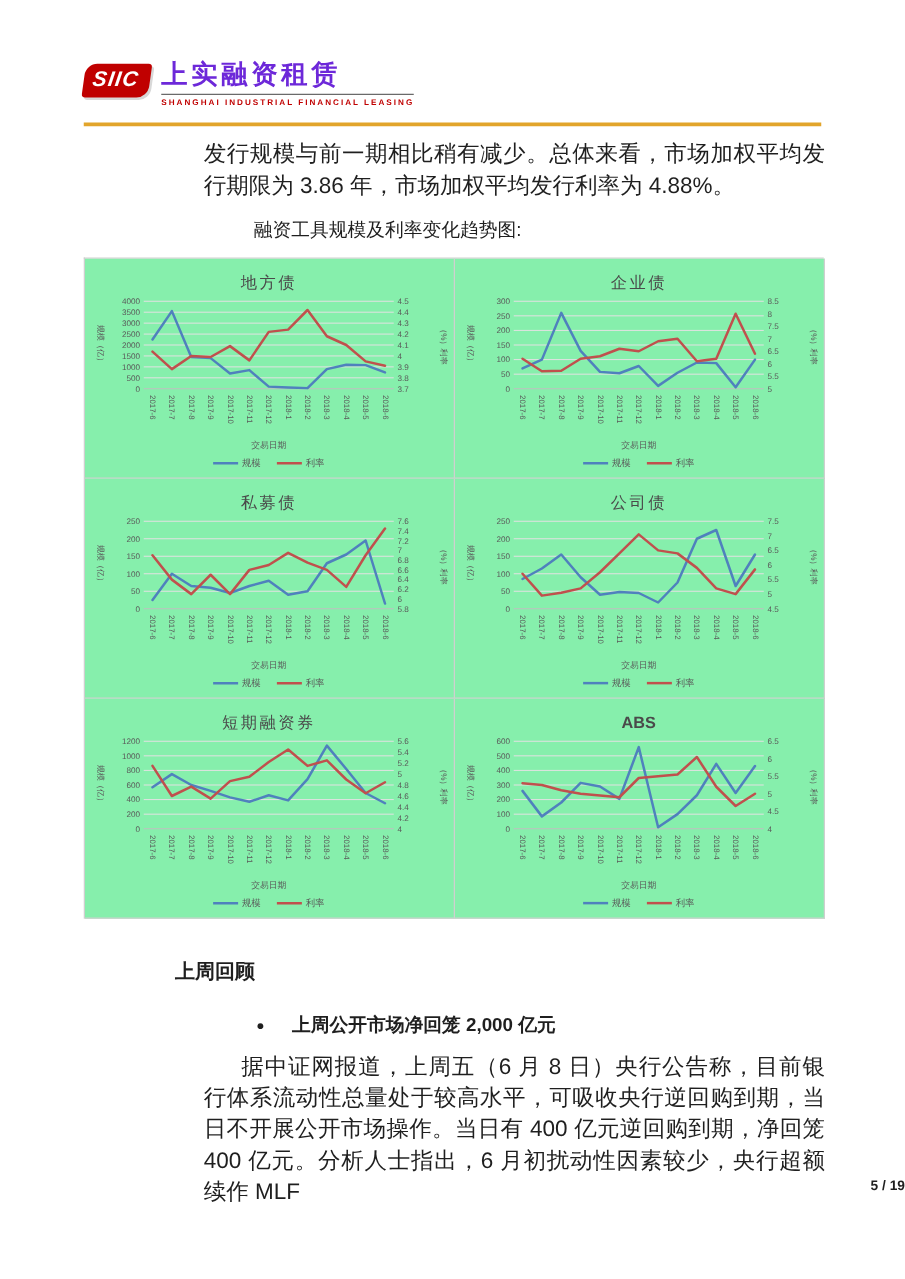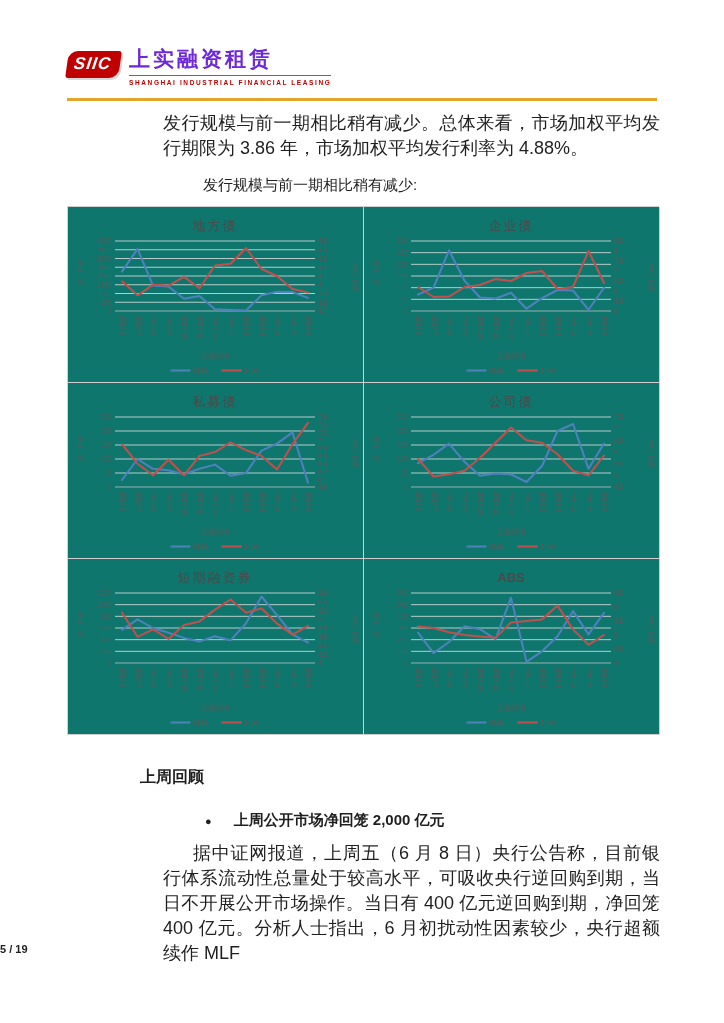--- a/index.html
+++ b/index.html
@@ -34,49 +34,49 @@
   .caption { margin-left:96px; margin-top:11px; font-size:15px; line-height:25px; text-indent:40px; }
 
   
   .chart-grid {
     margin-top:9px; width:592px;
     display:grid; grid-template-columns:296px 296px; grid-auto-rows:176px;
     border-top:1px solid #cfcfcf; border-left:1px solid #cfcfcf;
   }
   .chart-cell {
     border-right:1px solid #cfcfcf; border-bottom:1px solid #cfcfcf;
-    background:#0f766e; padding:1px; overflow:hidden;
+    background:#86efac; padding:1px; overflow:hidden;
   }
 
   
   .review-heading { margin-left:73px; margin-top:32px; font-size:16px; font-weight:bold; }
   .bullet-row { margin-left:138px; margin-top:23px; font-size:15px; font-weight:bold; display:flex; align-items:center; }
   .bullet-dot { font-size:11px; margin-right:22px; }
   .review-para { margin-top:11px; text-indent:30px; }
 
-  .footer { position:absolute; left:0; top:943px; width:724px; text-align:left;
+  .footer { position:absolute; left:0; top:943px; width:724px; text-align:right;
             font-size:11px; font-weight:bold; color:#1f1f1f; }
 </style>
 </head>
 <body>
 
 <div class="page">
 
   <div class="logo-row">
     <div class="siic-mark">SIIC</div>
     <div class="logo-names">
       <div class="logo-cn">上实融资租赁</div>
       <div class="logo-en">SHANGHAI INDUSTRIAL FINANCIAL LEASING</div>
     </div>
   </div>
   <div class="gold-rule"></div>
 
   <p class="bodytext p-first">发行规模与前一期相比稍有减少。总体来看，市场加权平均发行期限为 3.86 年，市场加权平均发行利率为 4.88%。</p>
 
-  <p class="caption">发行规模与前一期相比稍有减少:</p>
+  <p class="caption">融资工具规模及利率变化趋势图:</p>
 
   <div class="chart-grid">
     <div class="chart-cell"><svg width="292" height="172" viewBox="0 0 292 172" style="font-family:&quot;Liberation Sans&quot;,sans-serif;">
           <text x="146" y="22" text-anchor="middle" font-size="13" fill="#4a4a4a" letter-spacing="2" font-weight="normal" font-family="&quot;Liberation Serif&quot;,serif">地方债</text>
           <line x1="46" y1="103" x2="246" y2="103" stroke="#bfbfbf" stroke-width="0.8"></line>
           <text x="43" y="105.3" text-anchor="end" font-size="6.5" fill="#595959">0</text>
           <line x1="46" y1="94.25" x2="246" y2="94.25" stroke="#e2e2e2" stroke-width="0.8"></line>
           <text x="43" y="96.55" text-anchor="end" font-size="6.5" fill="#595959">500</text>
           <line x1="46" y1="85.5" x2="246" y2="85.5" stroke="#e2e2e2" stroke-width="0.8"></line>
           <text x="43" y="87.8" text-anchor="end" font-size="6.5" fill="#595959">1000</text>

